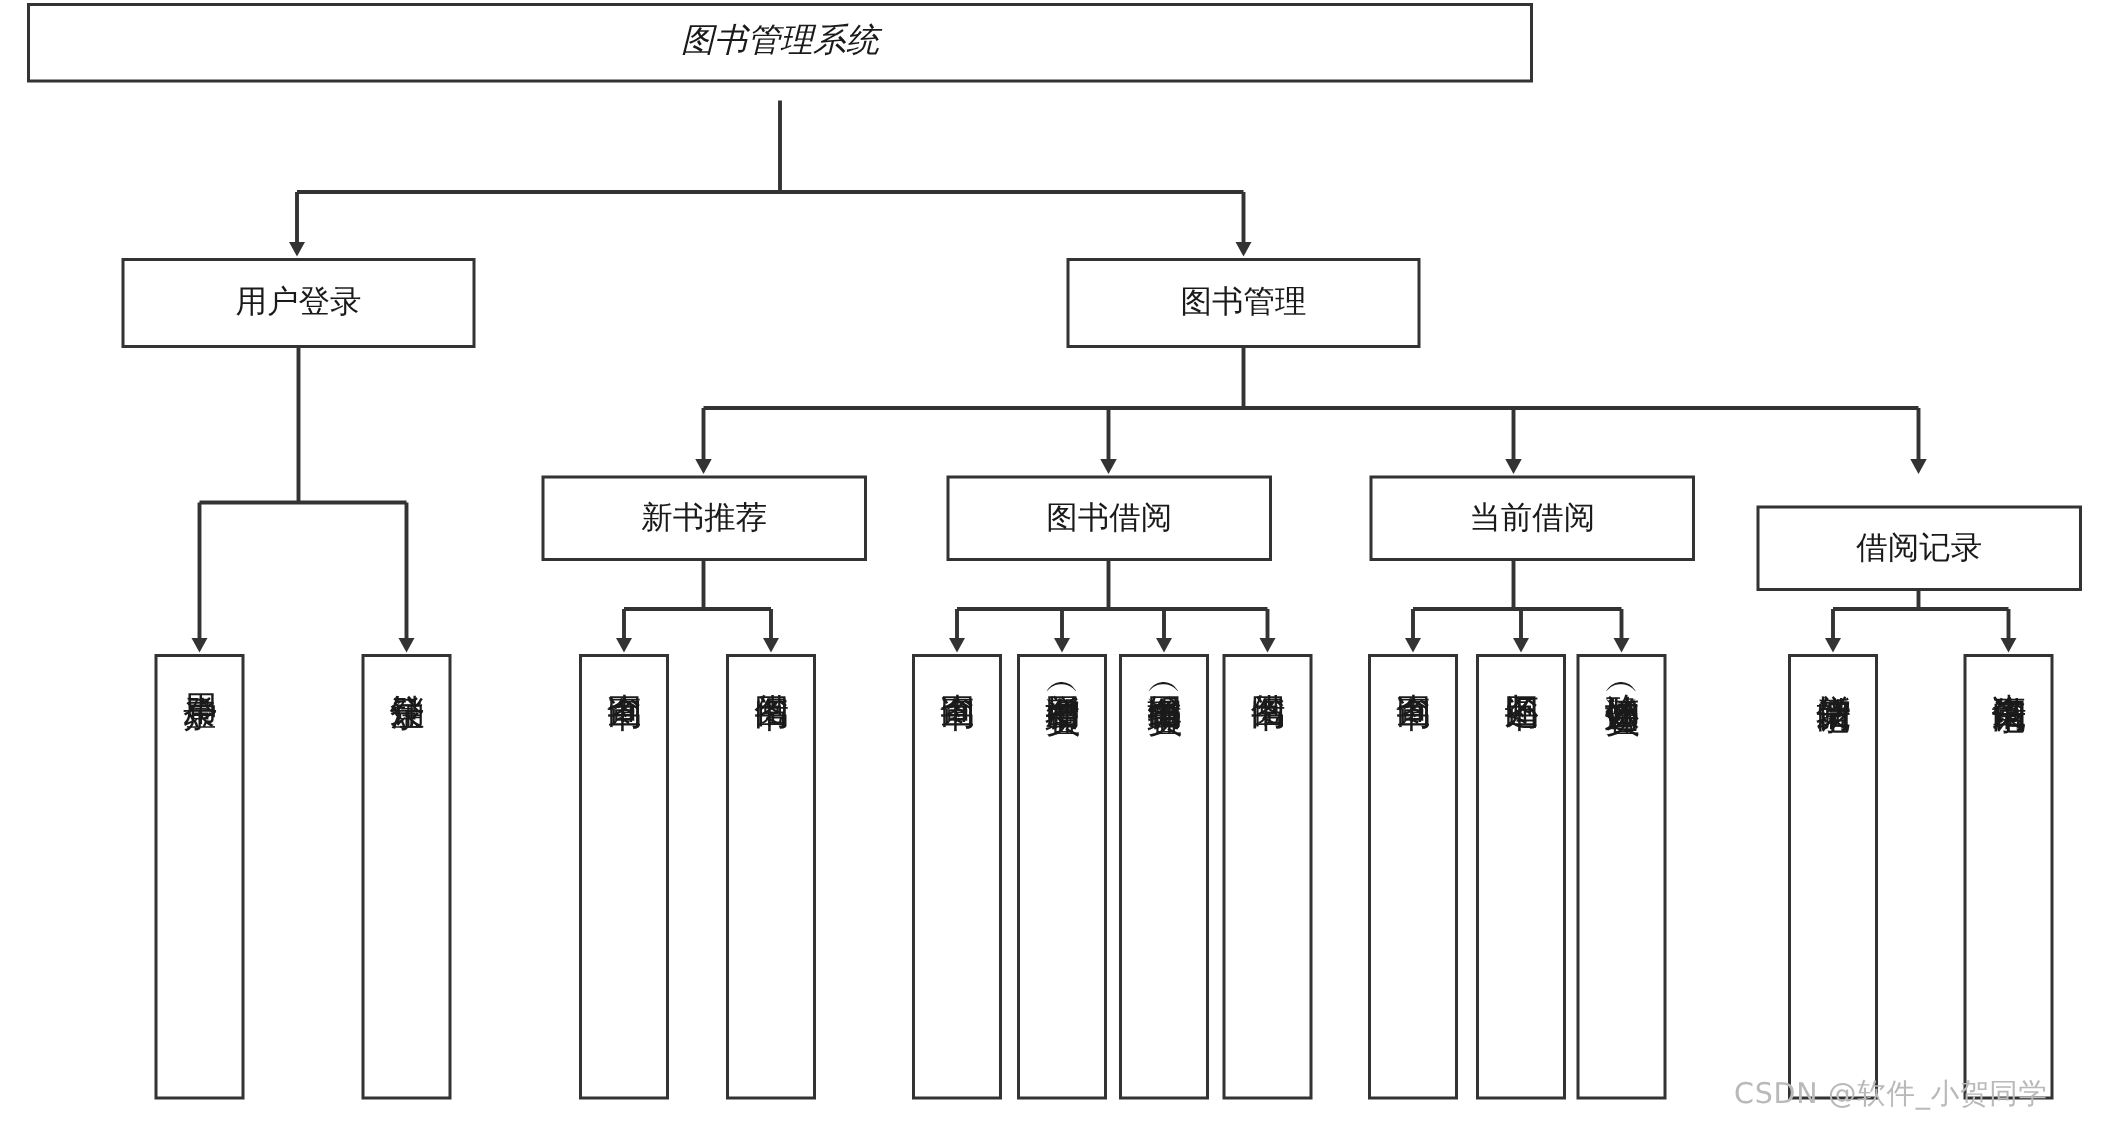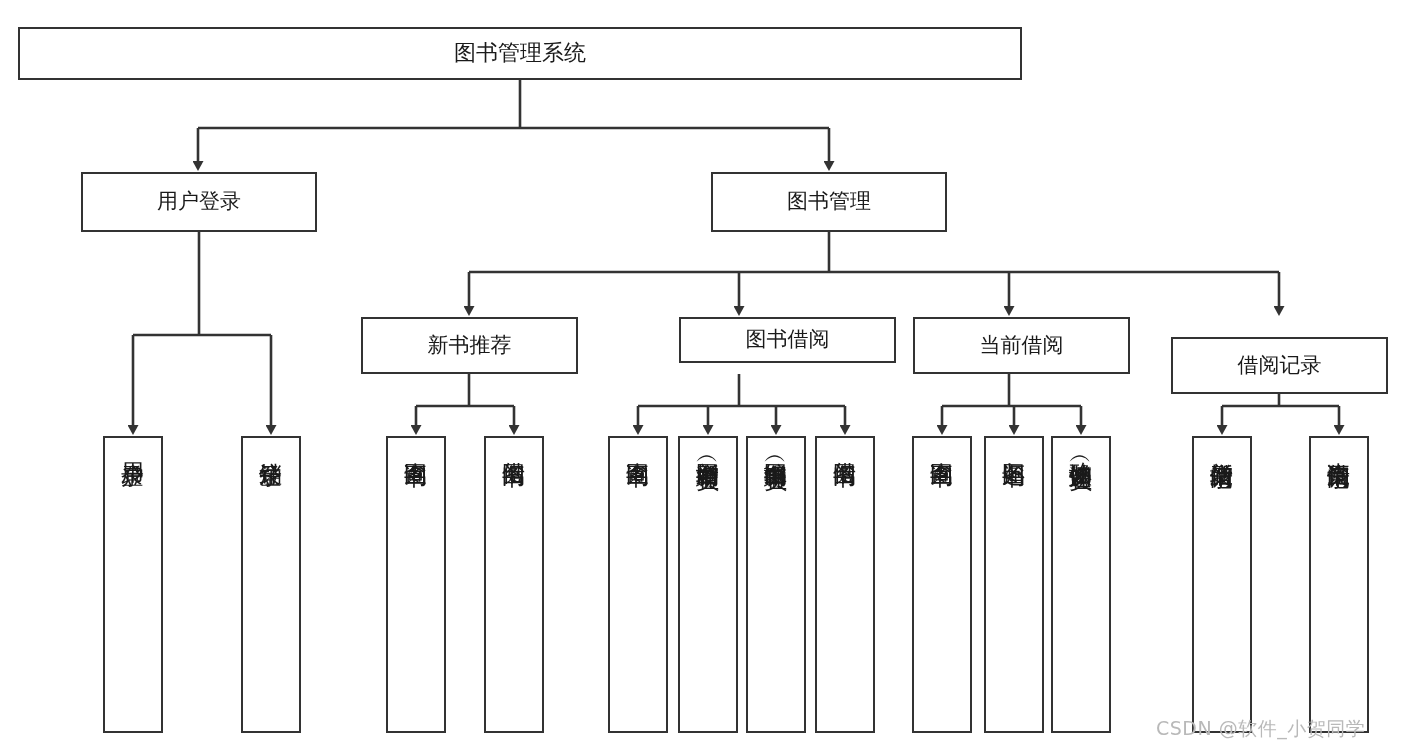--- a/index.html
+++ b/index.html
@@ -119,35 +119,35 @@
       <path d="M1014,406 L1014,426" marker-end="url(#arrow)"></path>
       <path d="M1081,406 L1081,426" marker-end="url(#arrow)"></path>
 
       <path d="M1279,374 L1279,406"></path>
       <path d="M1222,406 L1339,406"></path>
       <path d="M1222,406 L1222,426" marker-end="url(#arrow)"></path>
       <path d="M1339,406 L1339,426" marker-end="url(#arrow)"></path>
     </g>
   </svg>
 
-  <div class="node h h-root" style="left:18px; top:27px; width:1004px; height:53px;">
+  <div class="node h h-root" style="left:18px; top:2px; width:1004px; height:53px;font-style:italic;">
     <span class="label">图书管理系统</span>
   </div>
 
   <div class="node h" style="left:81px; top:172px; width:236px; height:60px;">
     <span class="label">用户登录</span>
   </div>
   <div class="node h" style="left:711px; top:172px; width:236px; height:60px;">
     <span class="label">图书管理</span>
   </div>
 
   <div class="node h" style="left:361px; top:317px; width:217px; height:57px;">
     <span class="label">新书推荐</span>
   </div>
-  <div class="node h" style="left:631px; top:317px; width:217px; height:46px;margin-left:48px;">
+  <div class="node h" style="left:631px; top:317px; width:217px; height:57px;">
     <span class="label">图书借阅</span>
   </div>
   <div class="node h" style="left:901px; top:317px; width:217px; height:57px;margin-left:12px;">
     <span class="label">当前借阅</span>
   </div>
   <div class="node h" style="left:1171px; top:317px; width:217px; height:57px;margin-top:20px;">
     <span class="label">借阅记录</span>
   </div>
 
   <div class="node v" style="left:103px; top:436px; width:60px; height:297px;">

